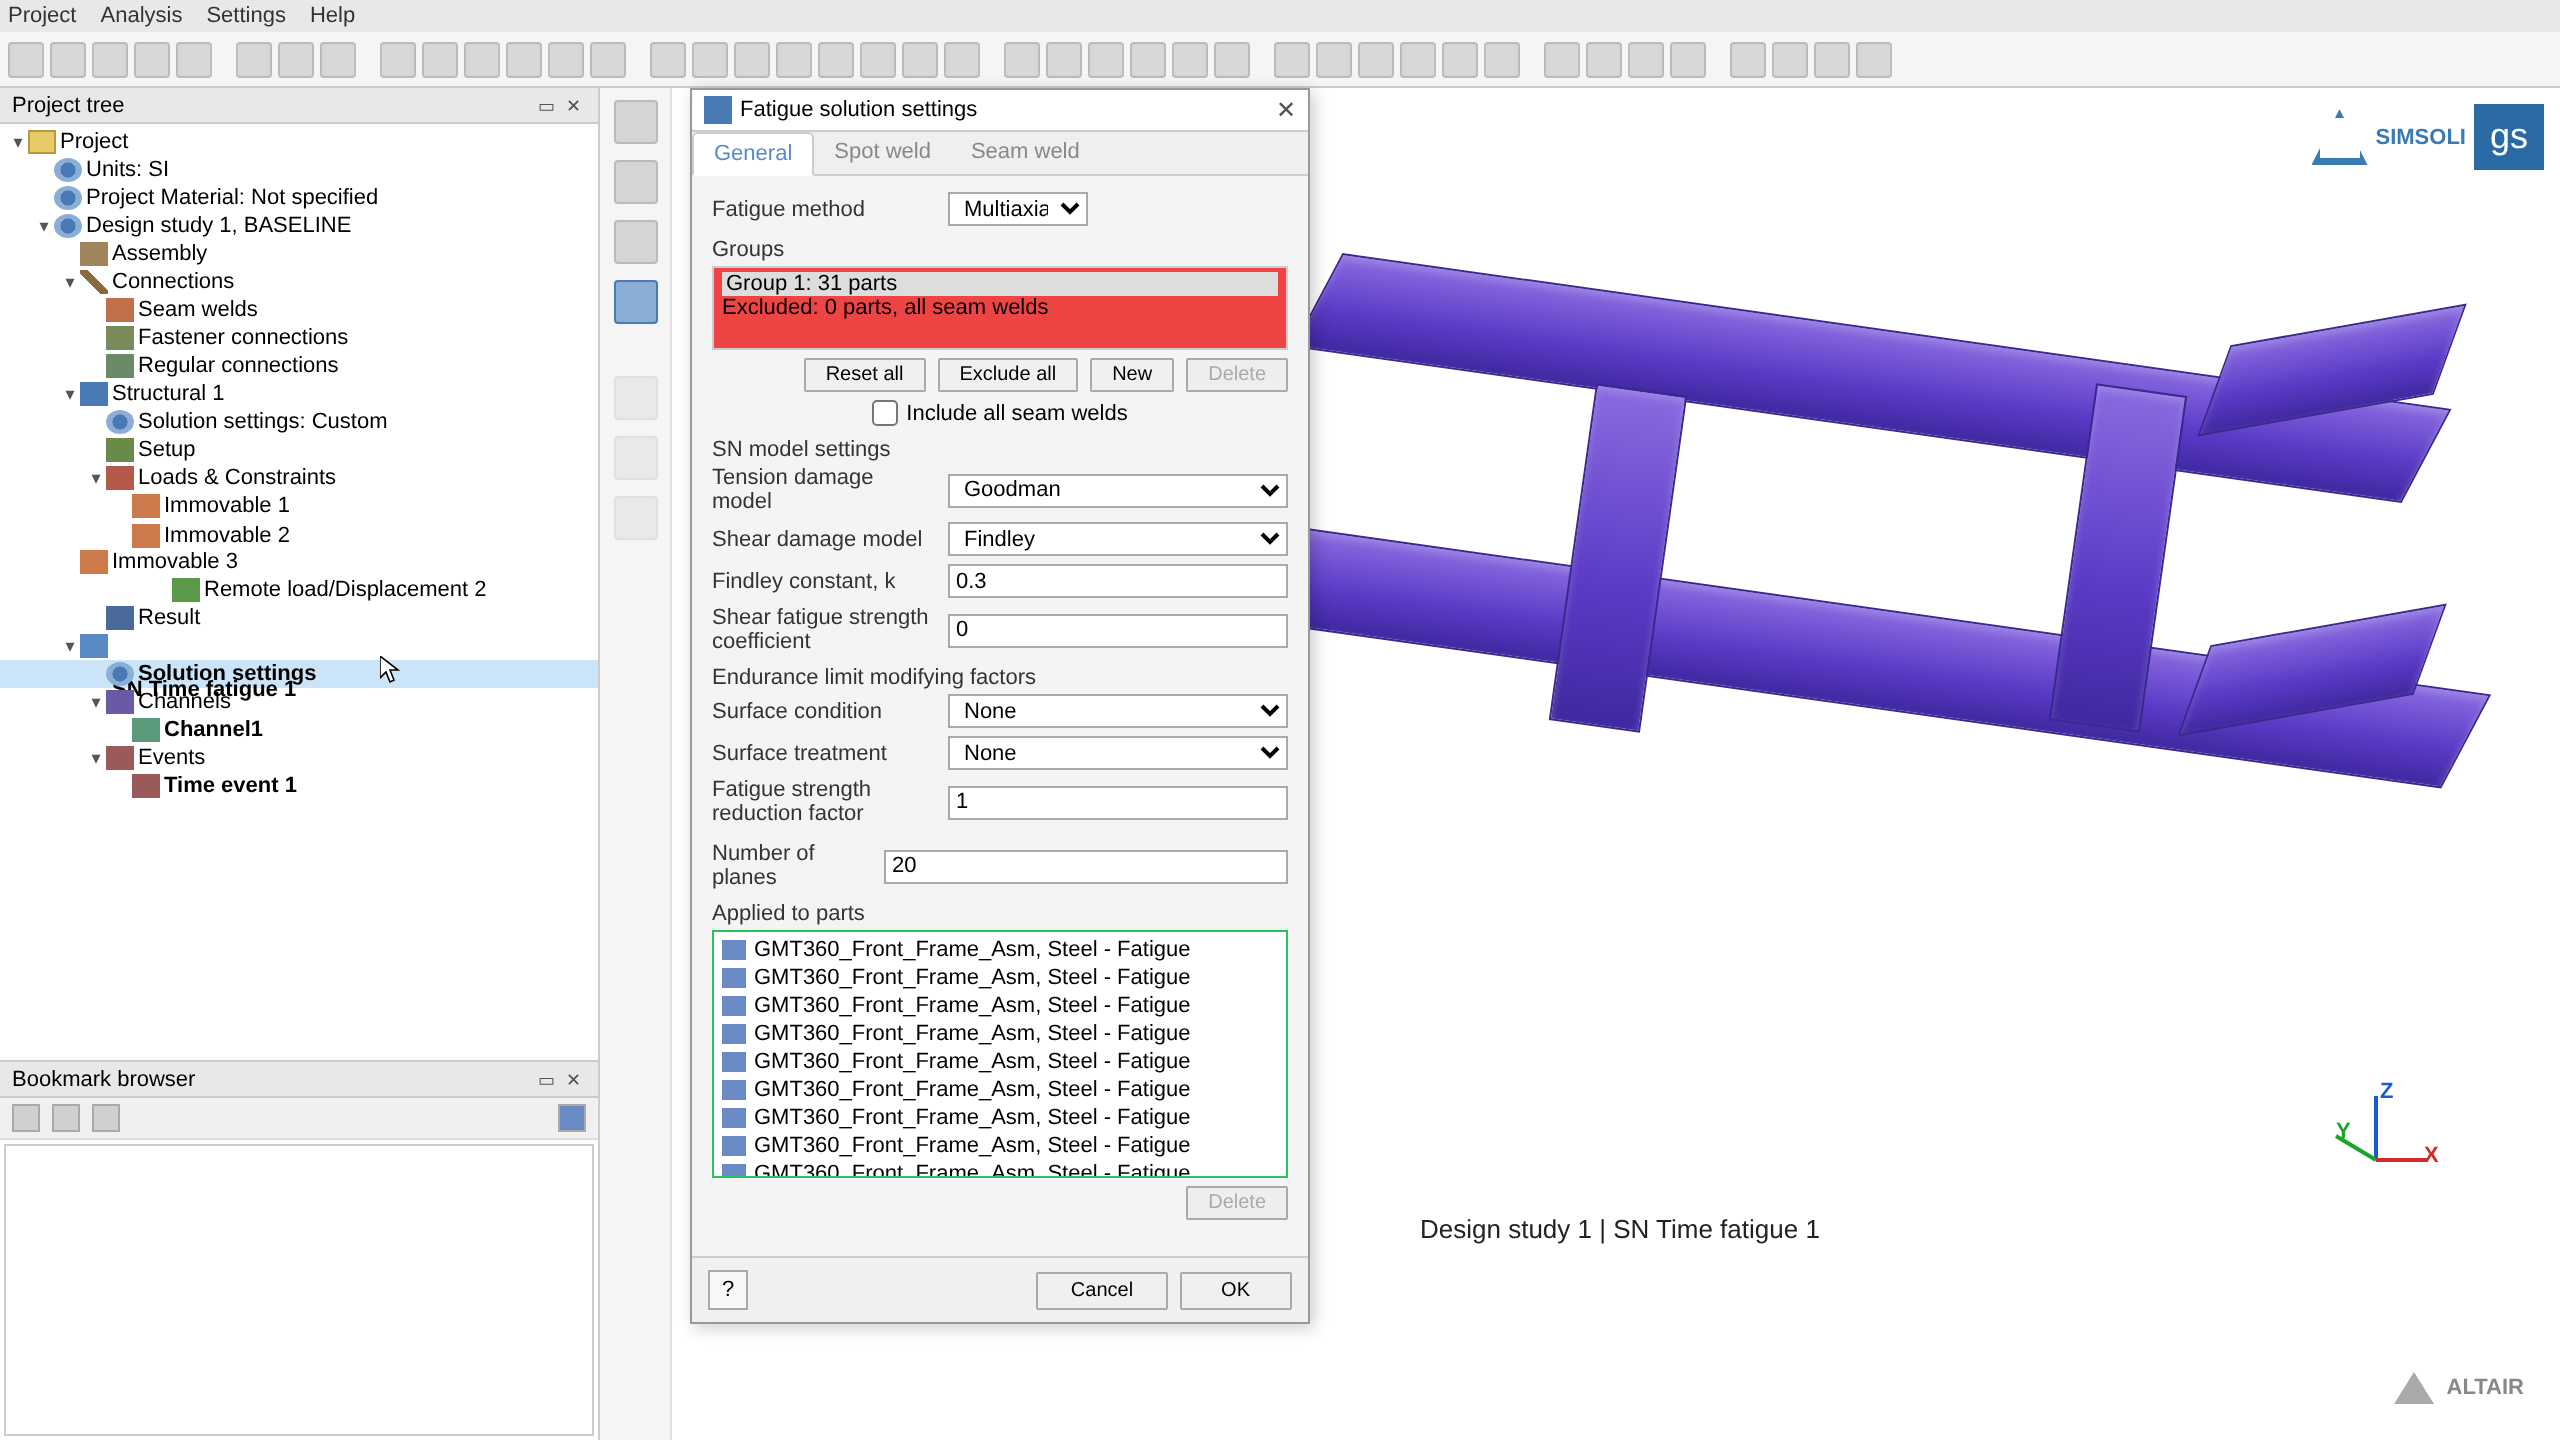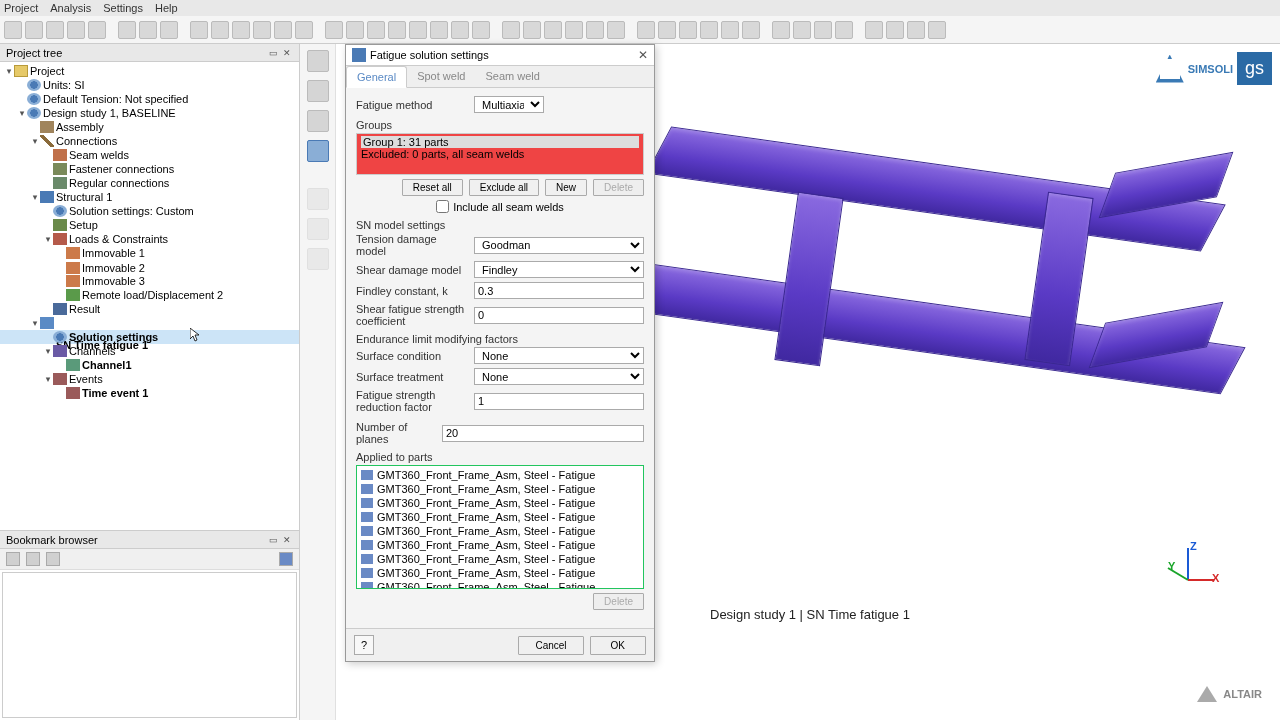--- a/index.html
+++ b/index.html
@@ -187,21 +187,21 @@
           <span>Project</span>
         </div>
         <div class="tree-row" style="padding-left: 17px;">
           <span class="tw"></span>
           <span class="ic ic-gear"></span>
           <span>Units: SI</span>
         </div>
         <div class="tree-row" style="padding-left: 17px;">
           <span class="tw"></span>
           <span class="ic ic-gear"></span>
-          <span>Default Tension: Not specified</span>
+          <span>Project Material: Not specified</span>
         </div>
         <div class="tree-row" style="padding-left: 17px;">
           <span class="tw">▾</span>
           <span class="ic ic-gear"></span>
           <span>Design study 1, BASELINE</span>
         </div>
         <div class="tree-row" style="padding-left: 30px;">
           <span class="tw"></span>
           <span class="ic ic-cube"></span>
           <span>Assembly</span>
@@ -249,26 +249,26 @@
         <div class="tree-row" style="padding-left: 56px;">
           <span class="tw"></span>
           <span class="ic ic-imm"></span>
           <span>Immovable 1</span>
         </div>
         <div class="tree-row" style="padding-left: 56px; align-items: flex-end;">
           <span class="tw"></span>
           <span class="ic ic-imm"></span>
           <span>Immovable 2</span>
         </div>
-        <div class="tree-row" style="padding-left: 56px;">
+        <div class="tree-row" style="padding-left: 30px;">
           <span class="tw"></span>
           <span class="ic ic-imm"></span>
           <span>Immovable 3</span>
         </div>
-        <div class="tree-row" style="padding-left: 56px;">
+        <div class="tree-row" style="padding-left: 56px; margin-left: 20px;">
           <span class="tw"></span>
           <span class="ic ic-arrow"></span>
           <span>Remote load/Displacement 2</span>
         </div>
         <div class="tree-row" style="padding-left: 43px;">
           <span class="tw"></span>
           <span class="ic ic-res"></span>
           <span>Result</span>
         </div>
         <div class="tree-row" style="padding-left: 30px;">

